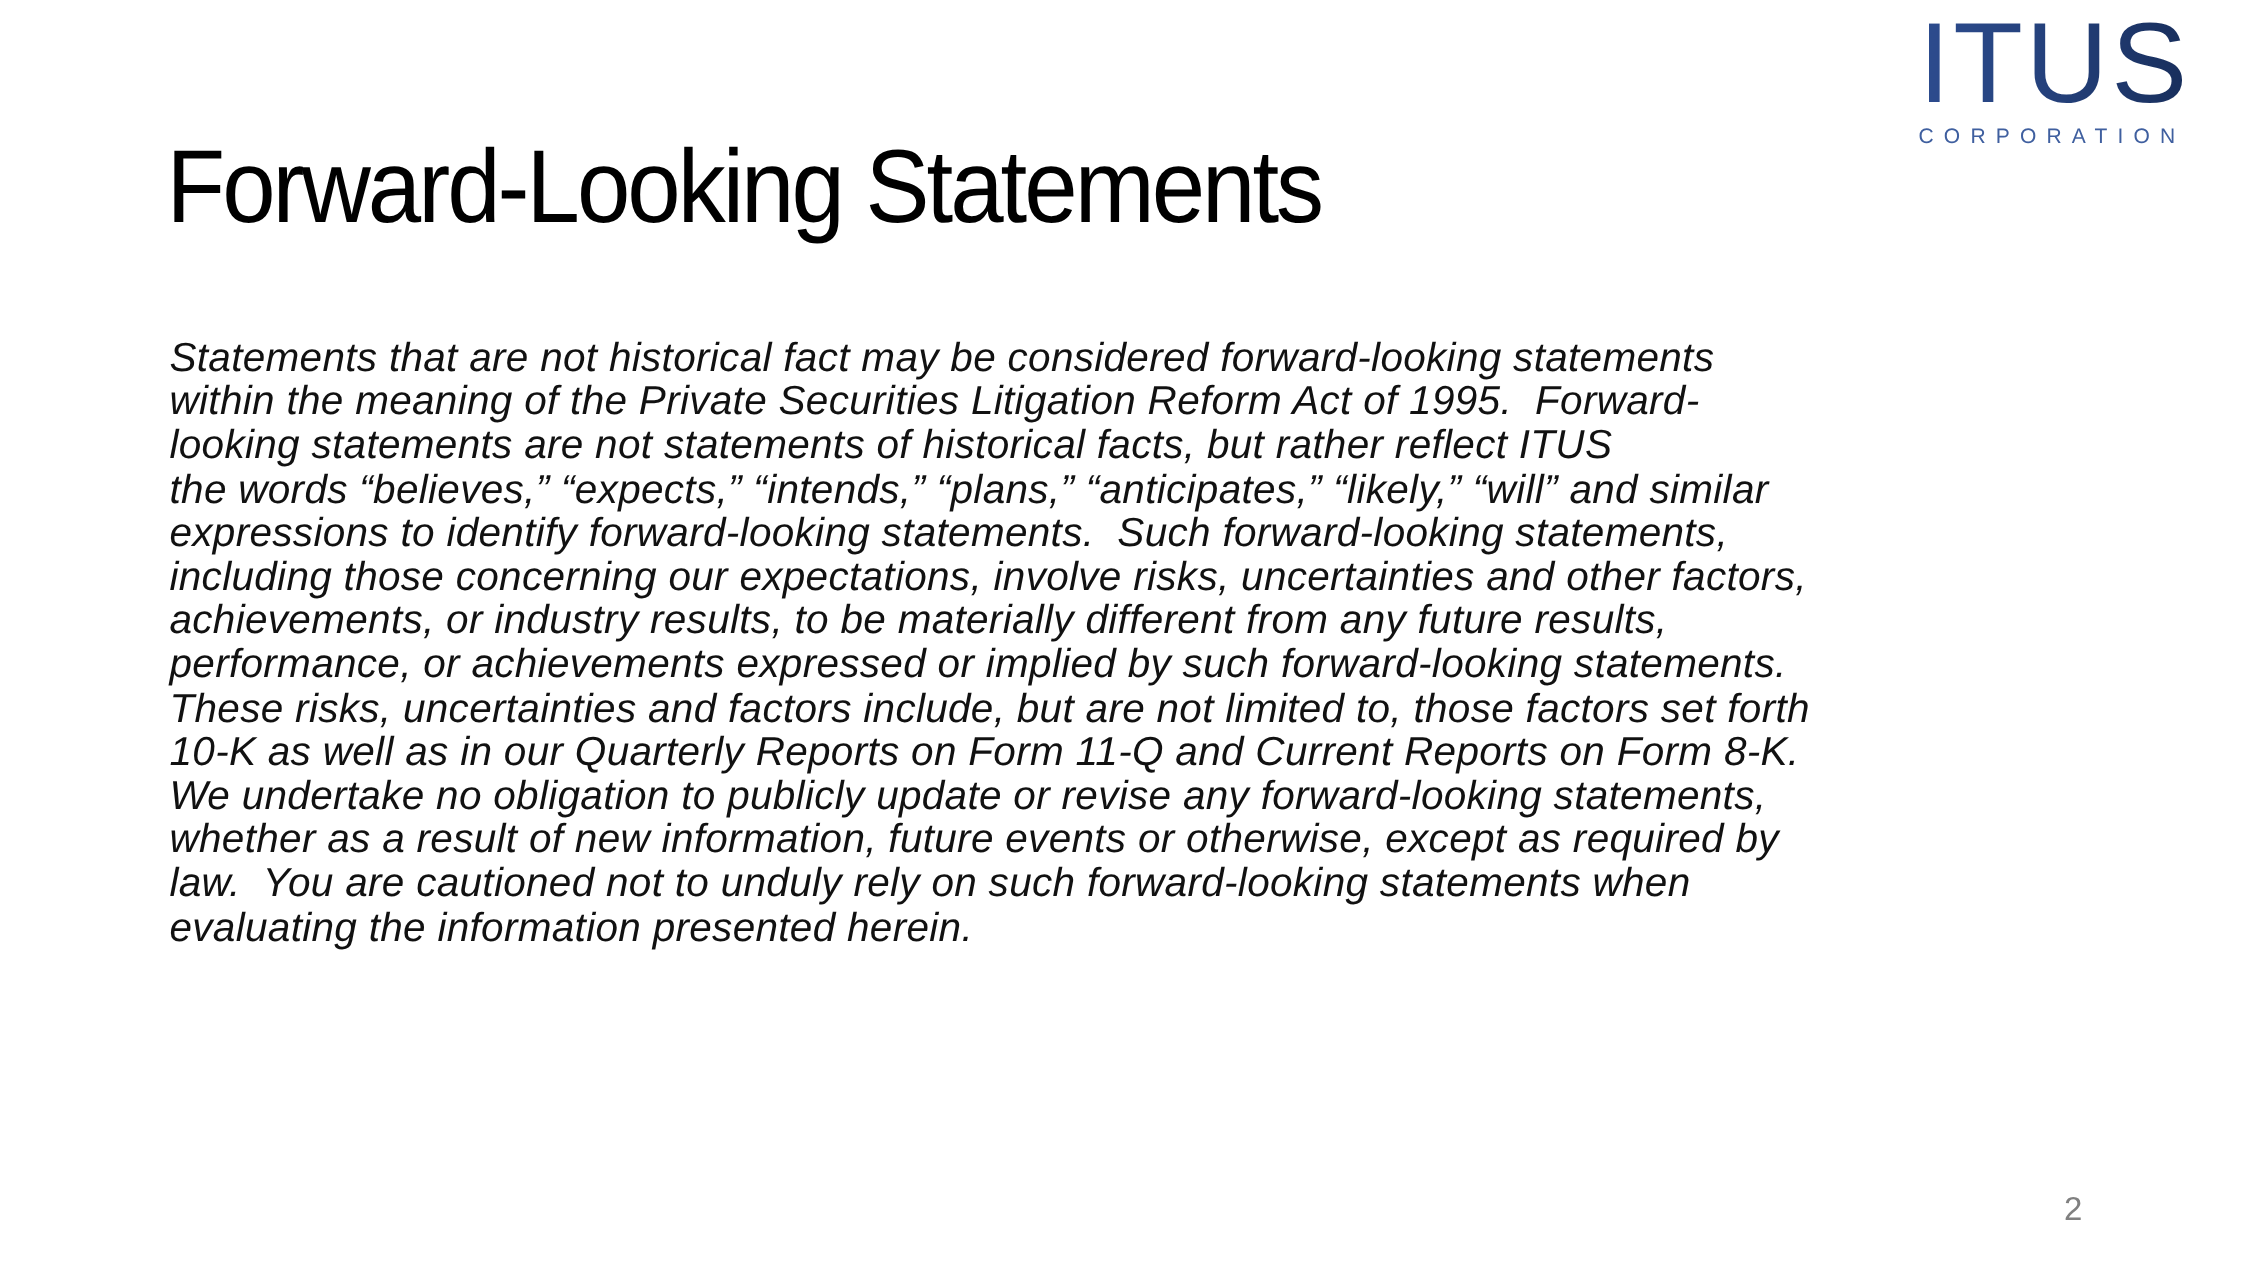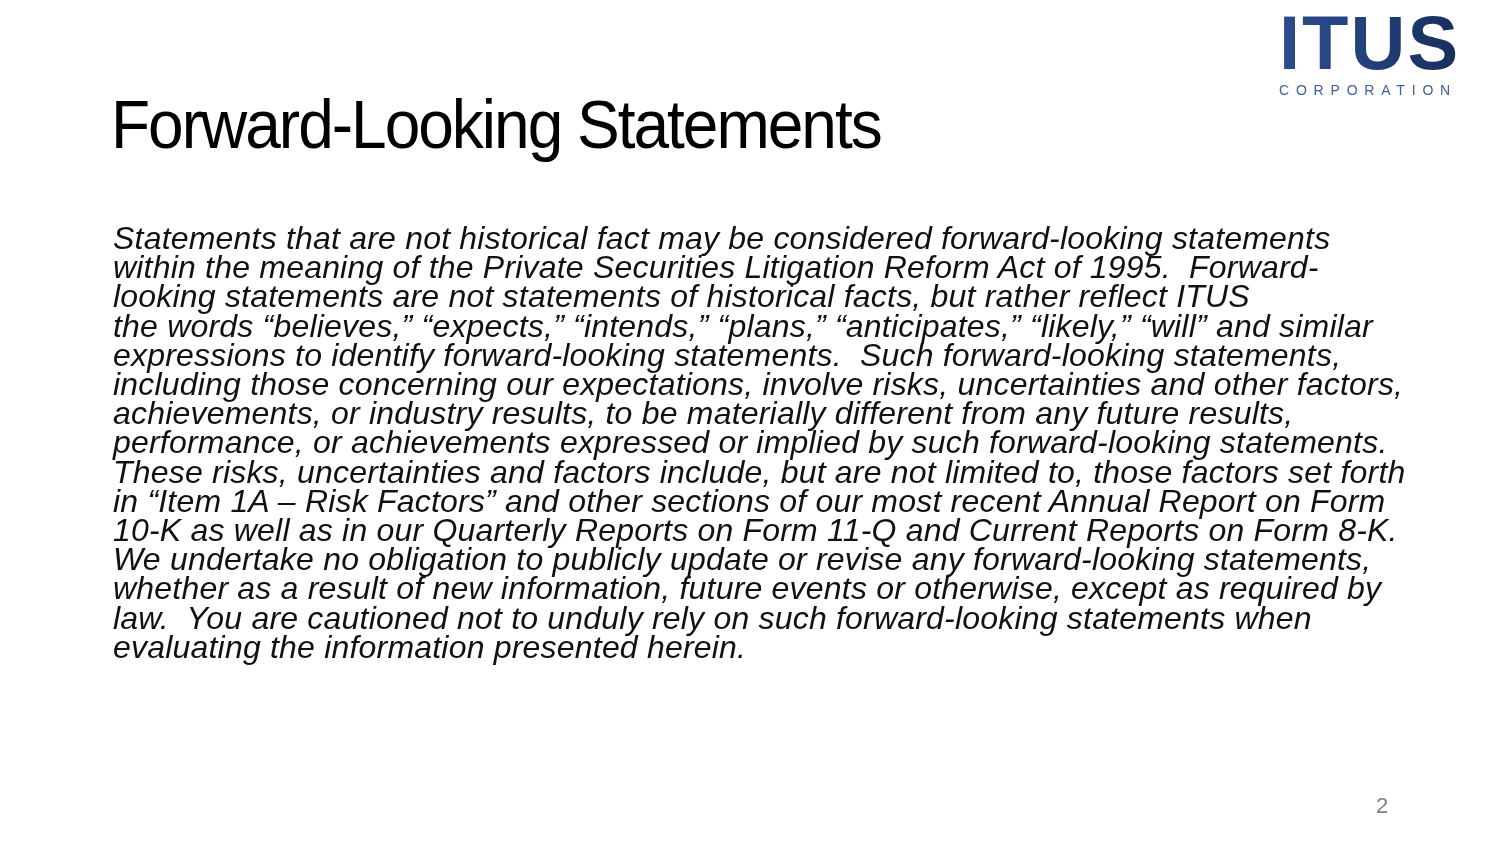--- a/index.html
+++ b/index.html
@@ -30,21 +30,21 @@
   }
   .logo {
     position: absolute;
     top: 6px;
     right: 28px;
     width: 200px;
     text-align: left;
   }
   .logo-wordmark {
     font-size: 76px;
-    font-weight: 700;
+    font-weight: 400;
     letter-spacing: 2px;
     line-height: 0.98;
     background: linear-gradient(90deg, #2d4c8e 0%, #24407a 45%, #152a55 100%);
     -webkit-background-clip: text;
     background-clip: text;
     color: transparent;
     white-space: pre;
   }
   .logo-subtitle {
     margin-top: 2px;
@@ -53,21 +53,21 @@
     letter-spacing: 6.8px;
     color: #3f5f9f;
     white-space: pre;
   }
   .body-text {
     position: absolute;
     left: 113px;
     top: 224px;
     width: 1300px;
     font-style: italic;
-    font-size: 32px;
+    font-size: 27px;
     line-height: 29.2px;
     letter-spacing: 0.2px;
     color: #111111;
   }
   .body-line {
     white-space: pre;
   }
   .page-number {
     position: absolute;
     left: 1376px;
@@ -91,21 +91,20 @@
   <div class="body-text">
     <div class="body-line">Statements that are not historical fact may be considered forward-looking statements</div>
     <div class="body-line">within the meaning of the Private Securities Litigation Reform Act of 1995.  Forward-</div>
     <div class="body-line">looking statements are not statements of historical facts, but rather reflect ITUS</div>
     <div class="body-line">the words “believes,” “expects,” “intends,” “plans,” “anticipates,” “likely,” “will” and similar</div>
     <div class="body-line">expressions to identify forward-looking statements.  Such forward-looking statements,</div>
     <div class="body-line">including those concerning our expectations, involve risks, uncertainties and other factors,</div>
     <div class="body-line">achievements, or industry results, to be materially different from any future results,</div>
     <div class="body-line">performance, or achievements expressed or implied by such forward-looking statements.</div>
     <div class="body-line">These risks, uncertainties and factors include, but are not limited to, those factors set forth</div>
-    <div class="body-line">in “Item 1A – Risk Factors” and other sections of our most recent Annual Report on Form</div>
     <div class="body-line">10-K as well as in our Quarterly Reports on Form 11-Q and Current Reports on Form 8-K.</div>
     <div class="body-line">We undertake no obligation to publicly update or revise any forward-looking statements,</div>
     <div class="body-line">whether as a result of new information, future events or otherwise, except as required by</div>
     <div class="body-line">law.  You are cautioned not to unduly rely on such forward-looking statements when</div>
     <div class="body-line">evaluating the information presented herein.</div>
   </div>
 
   <div class="page-number">2</div>
 
 </div>

